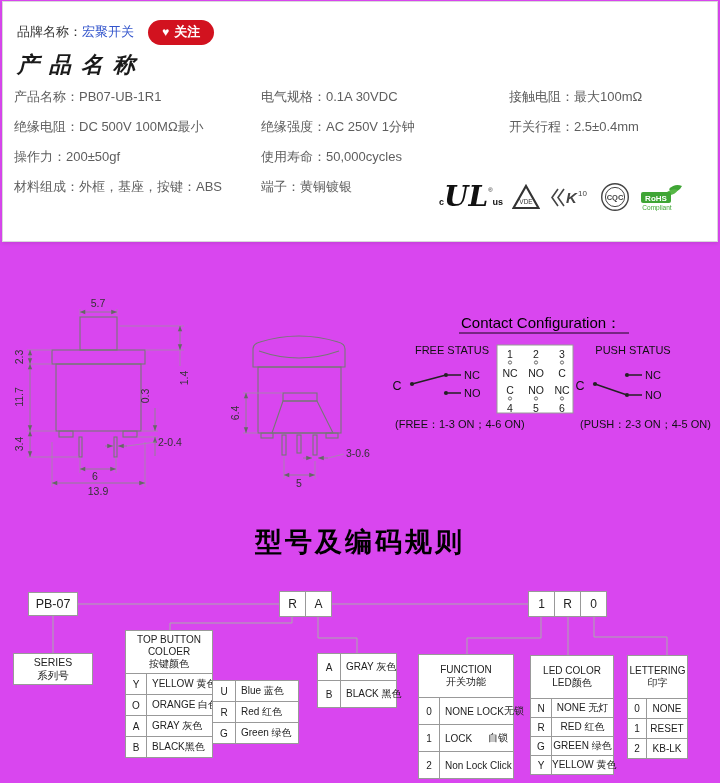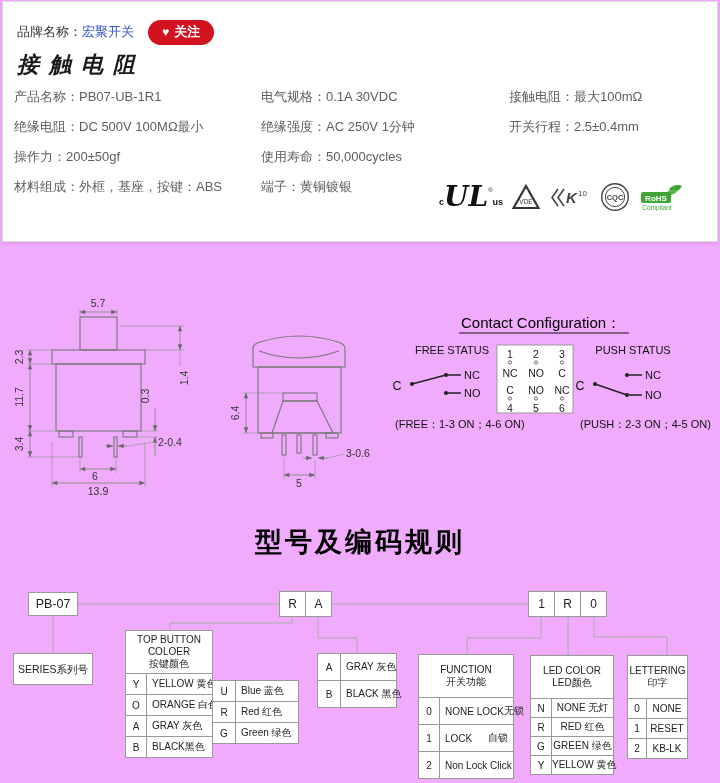--- a/index.html
+++ b/index.html
@@ -1,16 +1,16 @@
 <!DOCTYPE html>
 <html><head>
 <meta charset="utf-8">
 <style>
   html,body{margin:0;padding:0;background:#fff;}
-  .page{position:relative;width:720px;height:783px;background:#f0abfc;overflow:hidden;
+  .page{position:relative;width:720px;height:783px;background:#d946ef;overflow:hidden;
         font-family:"Liberation Sans",sans-serif;color:#333;}
   
   .card{position:absolute;left:2px;top:1px;width:714px;height:239px;background:#fff;
         border:1px solid #d9d9d9;box-shadow:0 2px 3px rgba(0,0,0,.08);}
   .brandrow{position:absolute;left:14px;top:17px;height:26px;display:flex;align-items:center;font-size:13px;}
   .brand-label{color:#333;}
   .brand-link{color:#3355cc;cursor:pointer;}
   .follow-btn{margin-left:14px;height:25px;padding:0 14px;border-radius:13px;background:#d2121f;
         color:#fff;display:flex;align-items:center;font-size:13px;font-weight:bold;cursor:pointer;}
   .follow-btn .heart{font-size:12px;margin-right:5px;font-weight:normal;}
@@ -40,21 +40,21 @@
   text.cc{font-size:12.5px;fill:#111;}
   text.gt{font-size:10.5px;fill:#222;}
   
   .lines{position:absolute;left:0;top:585px;}
   .codebox{position:absolute;border:1px solid #999;background:#fff;display:flex;align-items:center;
         justify-content:center;font-size:12.5px;color:#222;box-sizing:border-box;}
   .codecells{position:absolute;display:flex;}
   .codecells .cell{width:27px;height:26px;border:1px solid #999;margin-left:-1px;background:#fff;
         display:flex;align-items:center;justify-content:center;font-size:12px;color:#222;box-sizing:border-box;}
   .codecells .cell:first-child{margin-left:0;}
-  .twoline{flex-direction:row;line-height:13px;font-size:10.5px;}
+  .twoline{flex-direction:column;line-height:13px;font-size:10.5px;}
   .ctable{position:absolute;background:#fff;font-size:10px;color:#222;box-sizing:border-box;}
   .ctable .hd{border:1px solid #999;height:44px;box-sizing:border-box;text-align:center;
         display:flex;flex-direction:column;justify-content:center;line-height:12px;}
   .ctable .row{display:flex;border:1px solid #999;margin-top:-1px;align-items:stretch;box-sizing:border-box;background:#fff;}
   .ctable .cd{width:20px;flex:0 0 20px;border-right:1px solid #999;display:flex;align-items:center;justify-content:center;}
   .ctable .lb{flex:1;display:flex;align-items:center;padding:0 5px;white-space:nowrap;}
   .ctable .lb.split{justify-content:space-between;}
   .ctable .lb.center{justify-content:center;padding:0;}
   .t-top .row{height:22px;} .t-top{width:88px;}
   .t-topr .row{height:22px;} .t-topr{width:87px;} .t-topr .cd{flex:0 0 22px;width:22px;}
@@ -70,21 +70,21 @@
 
   <div class="card">
     <div class="brandrow">
       <span class="brand-label">品牌名称：</span>
       <span class="brand-link">宏聚开关</span>
       <span class="follow-btn">
         <span class="heart">♥</span>
         <span>关注</span>
       </span>
     </div>
-    <div class="cal-title">接触电阻</div>
+    <div class="cal-title">产品名称</div>
 
     <div class="spec" style="left:11px;top:86px;">产品名称：PB07-UB-1R1</div>
     <div class="spec" style="left:11px;top:116px;">绝缘电阻：DC 500V 100MΩ最小</div>
     <div class="spec" style="left:11px;top:146px;">操作力：200±50gf</div>
     <div class="spec" style="left:11px;top:176px;">材料组成：外框，基座，按键：ABS</div>
     <div class="spec" style="left:258px;top:86px;">电气规格：0.1A  30VDC</div>
     <div class="spec" style="left:258px;top:116px;">绝缘强度：AC 250V 1分钟</div>
     <div class="spec" style="left:258px;top:146px;">使用寿命：50,000cycles</div>
     <div class="spec" style="left:258px;top:176px;">端子：黄铜镀银</div>
     <div class="spec" style="left:506px;top:86px;">接触电阻：最大100mΩ</div>

